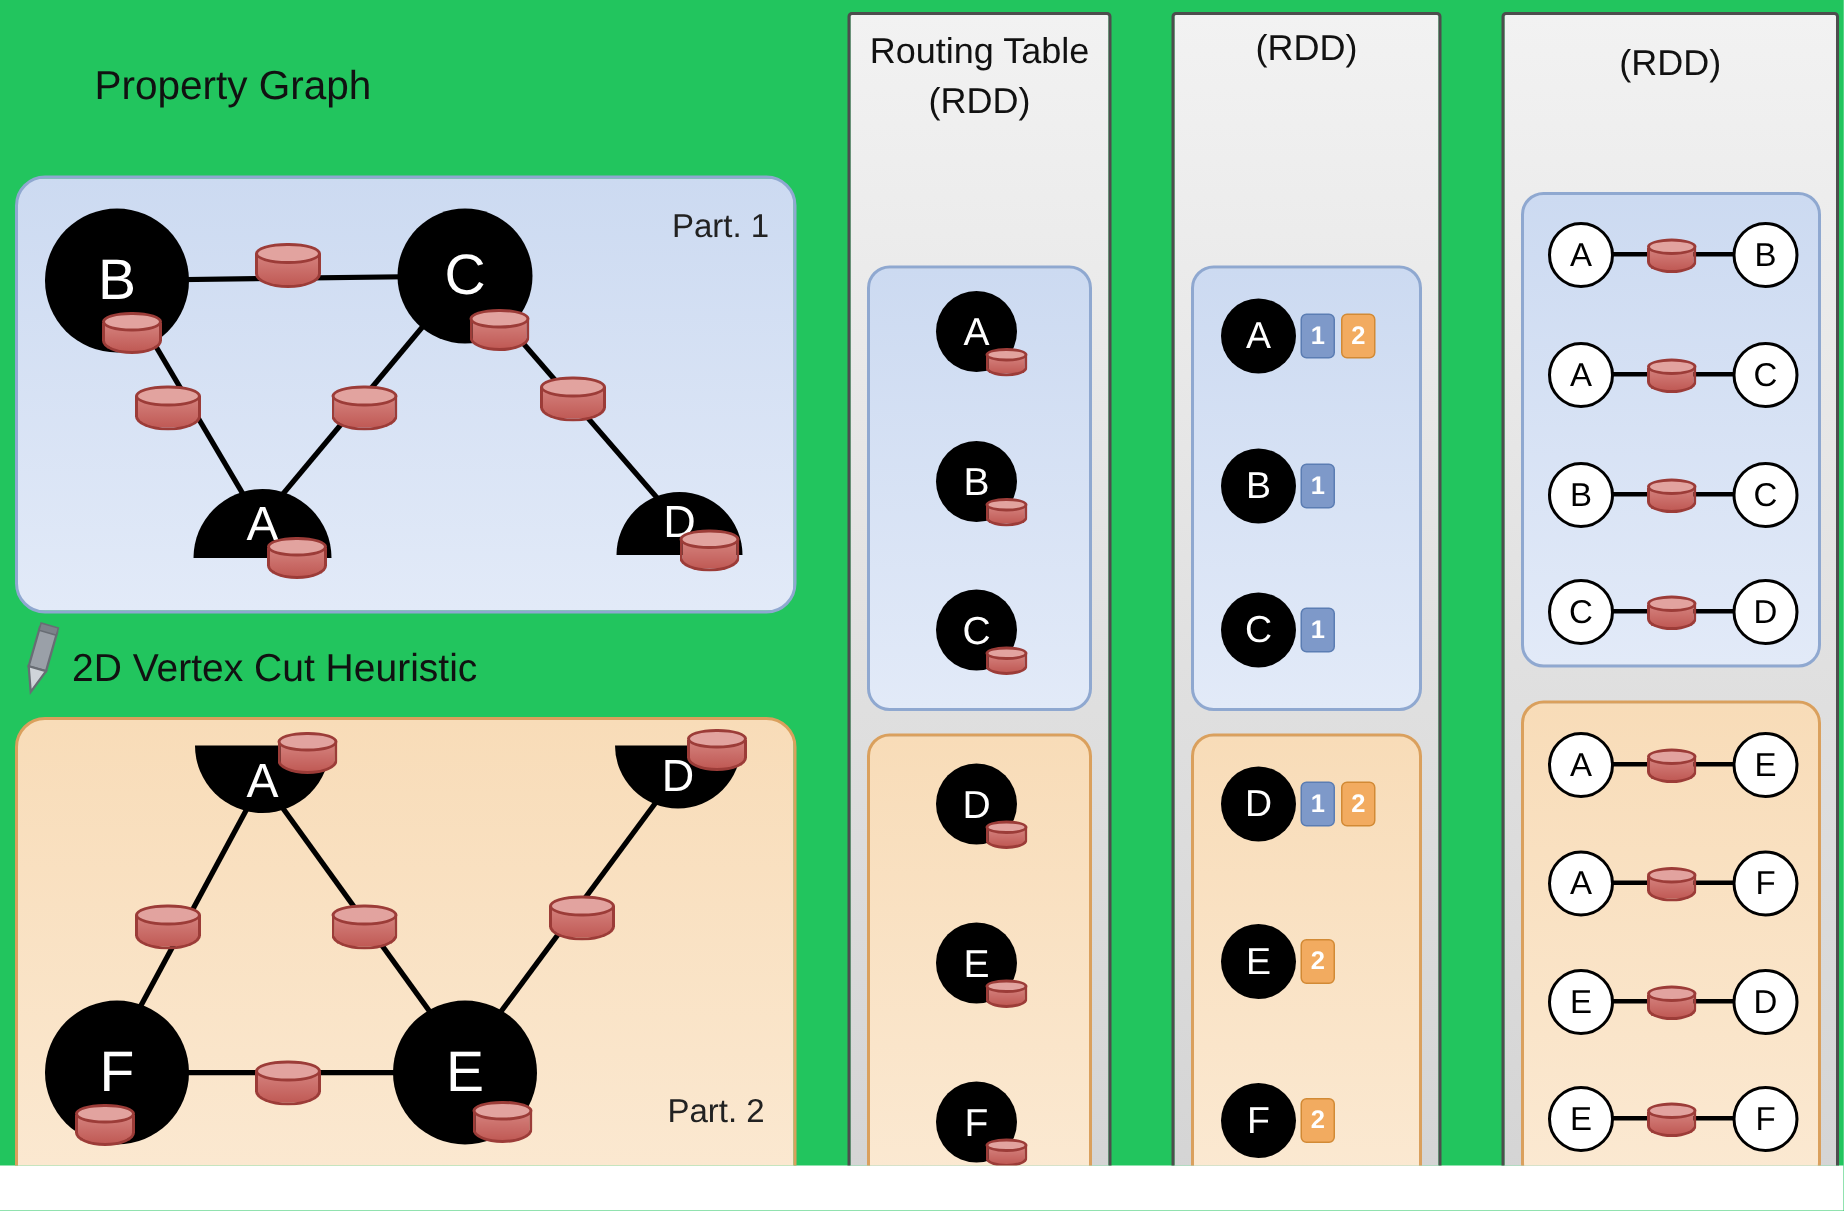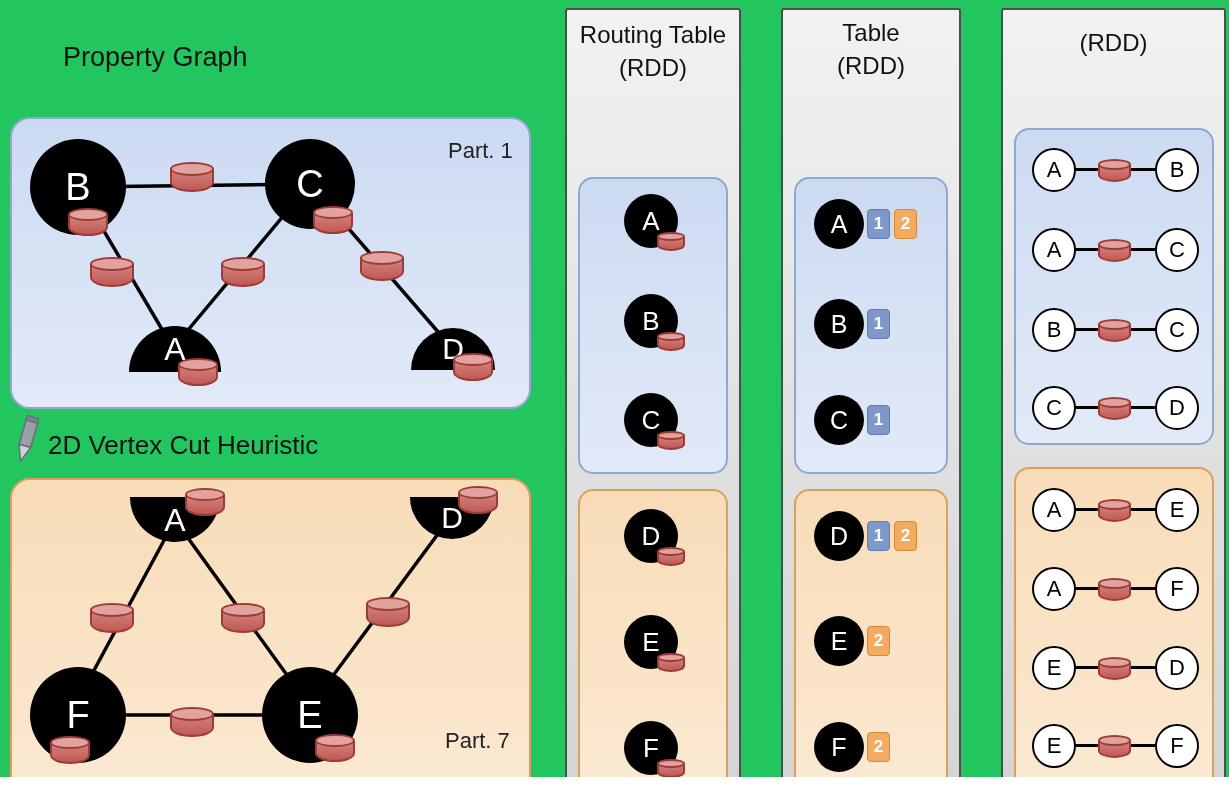--- a/index.html
+++ b/index.html
@@ -50,21 +50,21 @@
 <body>
 
 <div class="canvas">
 
   <div class="title-main" style="left:63px;top:42px">Property Graph</div>
 
   <div class="box-blue" style="left:10px;top:117px;width:521px;height:292px;border-radius:20px"></div>
   <div class="box-orange" style="left:10px;top:478px;width:521px;height:324px;border-radius:20px"></div>
 
   <div class="plabel" style="left:448px;top:138px">Part. 1</div>
-  <div class="plabel" style="left:445px;top:728px">Part. 7</div>
+  <div class="plabel" style="left:445px;top:728px">Part. 2</div>
 
   <svg class="lines" style="left:0;top:0" width="560" height="807">
     <g stroke="#000" stroke-width="3.5">
       <line x1="78" y1="187" x2="310" y2="184"></line>
       <line x1="78" y1="187" x2="173" y2="348"></line>
       <line x1="310" y1="184" x2="173" y2="348"></line>
       <line x1="310" y1="184" x2="452" y2="348"></line>
       <line x1="175" y1="520" x2="78" y2="700"></line>
       <line x1="175" y1="520" x2="305" y2="700"></line>
       <line x1="452" y1="515" x2="315" y2="700"></line>
@@ -194,21 +194,20 @@
       <div class="c-body"></div>
       <div class="c-top"></div>
     </div>
   <div class="cyl" style="left:657px;top:759px;width:28px;height:19px">
       <div class="c-body"></div>
       <div class="c-top"></div>
     </div>
 
   <div class="panel-gray" style="left:781px;top:8px;width:180px;height:791px"></div>
   <div class="col-title" style="left:781px;top:16px;width:180px">
-    <div>Table</div>
     <div>(RDD)</div>
   </div>
   <div class="box-blue" style="left:794px;top:177px;width:154px;height:297px;border-radius:15px"></div>
   <div class="box-orange" style="left:794px;top:489px;width:154px;height:302px;border-radius:15px"></div>
 
   <div class="vnode round" style="left:814px;top:199px;width:50px;height:50px;font-size:25px">A</div>
   <div class="badge blue" style="left:867px;top:209px">1</div>
   <div class="badge orange" style="left:894px;top:209px">2</div>
 
   <div class="vnode round" style="left:814px;top:299px;width:50px;height:50px;font-size:25px">B</div>

